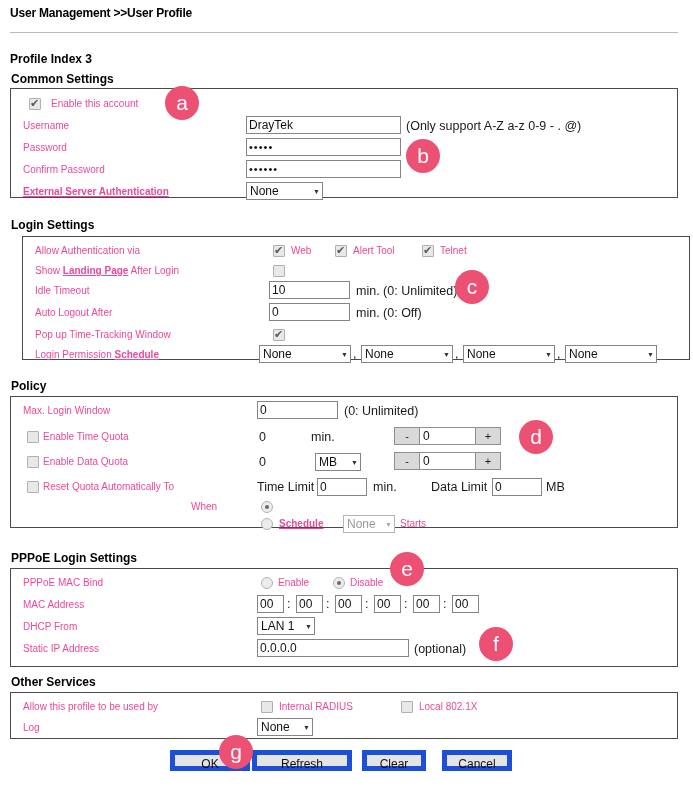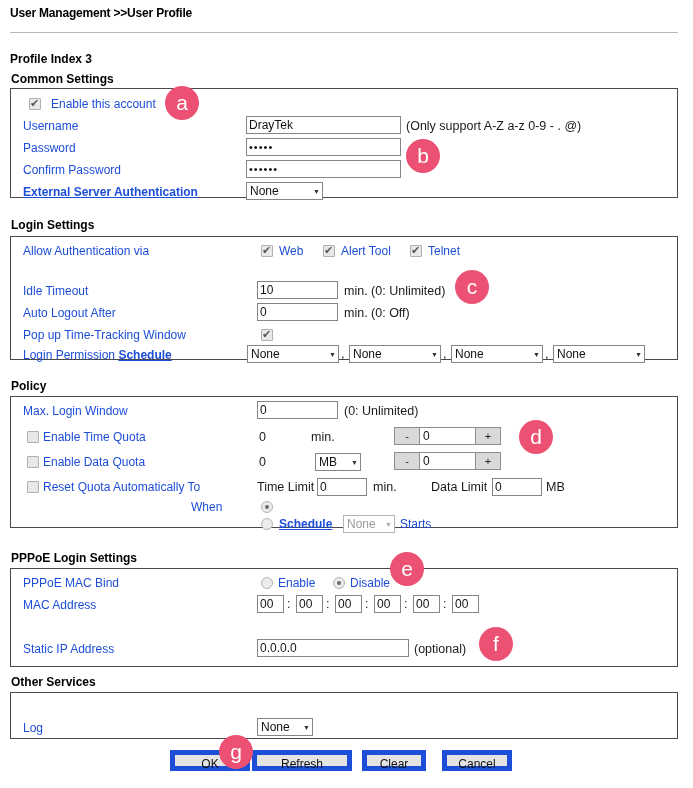--- a/index.html
+++ b/index.html
@@ -37,21 +37,21 @@
   
   .box {
     position: absolute; left: 10px; width: 668px;
     border: 1px solid #4a4a4a;
     background: #ffffff;
   }
 
   
   .row { position: absolute; left: 0; width: 100%; height: 20px; }
   .lbl {
-    position: absolute; font-size: 12px; color: #1d4ed8;
+    position: absolute; font-size: 10px; color: #ec4899;
     white-space: nowrap; line-height: 20px;
   }
   .lbl.u { text-decoration: underline; font-weight: bold; }
   .lbl-indent { left: 32px; }
   .lbl-plain { left: 12px; }
   .ul { text-decoration: underline; font-weight: bold; }
 
   
   .txt {
     position: absolute;
@@ -207,32 +207,36 @@
       <input class="txt pw" style="left: 235px; top: 0px; width: 155px;" value="••••••">
     </div>
 
     <div class="row" style="top:93px">
       <span class="lbl lbl-plain u">External Server Authentication</span>
       <span class="sel" style="left:235px; top:0; width:77px">None</span>
     </div>
   </div>
 
   <div class="sec-title" style="top:218px">Login Settings</div>
-  <div class="box" style="top:236px; height:124px;">
+  <div class="box" style="top:236px; height:124px;margin-left:12px;">
 
     <div class="row" style="top:4px">
       <span class="lbl lbl-plain">Allow Authentication via</span>
       <span class="cb on" style="left:250px; top:4px"></span>
       <span class="lbl" style="left:268px; top:0">Web</span>
       <span class="cb on" style="left:312px; top:4px"></span>
       <span class="lbl" style="left:330px; top:0">Alert Tool</span>
       <span class="cb on" style="left:399px; top:4px"></span>
       <span class="lbl" style="left:417px; top:0">Telnet</span>
     </div>
 
+    <div class="row" style="top:24px">
+      <span class="lbl lbl-plain"><span>Show </span><span class="ul">Landing Page</span><span> After Login</span></span>
+      <span class="cb" style="left:250px; top:4px"></span>
+    </div>
 
     <div class="row" style="top:44px">
       <span class="lbl lbl-plain">Idle Timeout</span>
       <input class="txt" style="left: 246px; top: 0px; width: 81px;" value="10">
       <span class="note" style="left:333px; top:0">min. (0: Unlimited)</span>
     </div>
 
     <div class="row" style="top:66px">
       <span class="lbl lbl-plain">Auto Logout After</span>
       <input class="txt" style="left: 246px; top: 0px; width: 81px;" value="0">
@@ -329,31 +333,42 @@
       <span class="static-val" style="left:315px; top:-1px">:</span>
       <input class="txt" style="left: 324px; top: 0px; width: 27px;" value="00">
       <span class="static-val" style="left:354px; top:-1px">:</span>
       <input class="txt" style="left: 363px; top: 0px; width: 27px;" value="00">
       <span class="static-val" style="left:393px; top:-1px">:</span>
       <input class="txt" style="left: 402px; top: 0px; width: 27px;" value="00">
       <span class="static-val" style="left:432px; top:-1px">:</span>
       <input class="txt" style="left: 441px; top: 0px; width: 27px;" value="00">
     </div>
 
+    <div class="row" style="top:48px">
+      <span class="lbl lbl-plain">DHCP From</span>
+      <span class="sel" style="left:246px; top:0; width:58px">LAN 1</span>
+    </div>
 
     <div class="row" style="top:70px">
       <span class="lbl lbl-plain">Static IP Address</span>
       <input class="txt" style="left: 246px; top: 0px; width: 152px;" value="0.0.0.0">
       <span class="note" style="left:403px; top:0">(optional)</span>
     </div>
   </div>
 
   <div class="sec-title" style="top:675px">Other Services</div>
   <div class="box" style="top:692px; height:47px;">
 
+    <div class="row" style="top:4px">
+      <span class="lbl lbl-plain">Allow this profile to be used by</span>
+      <span class="cb" style="left:250px; top:4px"></span>
+      <span class="lbl" style="left:268px; top:0">Internal RADIUS</span>
+      <span class="cb" style="left:390px; top:4px"></span>
+      <span class="lbl" style="left:408px; top:0">Local 802.1X</span>
+    </div>
 
     <div class="row" style="top:25px">
       <span class="lbl lbl-plain">Log</span>
       <span class="sel" style="left:246px; top:0; width:56px">None</span>
     </div>
   </div>
 
   <div class="btn" style="left:170px; width:80px">OK</div>
   <div class="btn" style="left:252px; width:100px">Refresh</div>
   <div class="btn" style="left:362px; width:64px">Clear</div>

